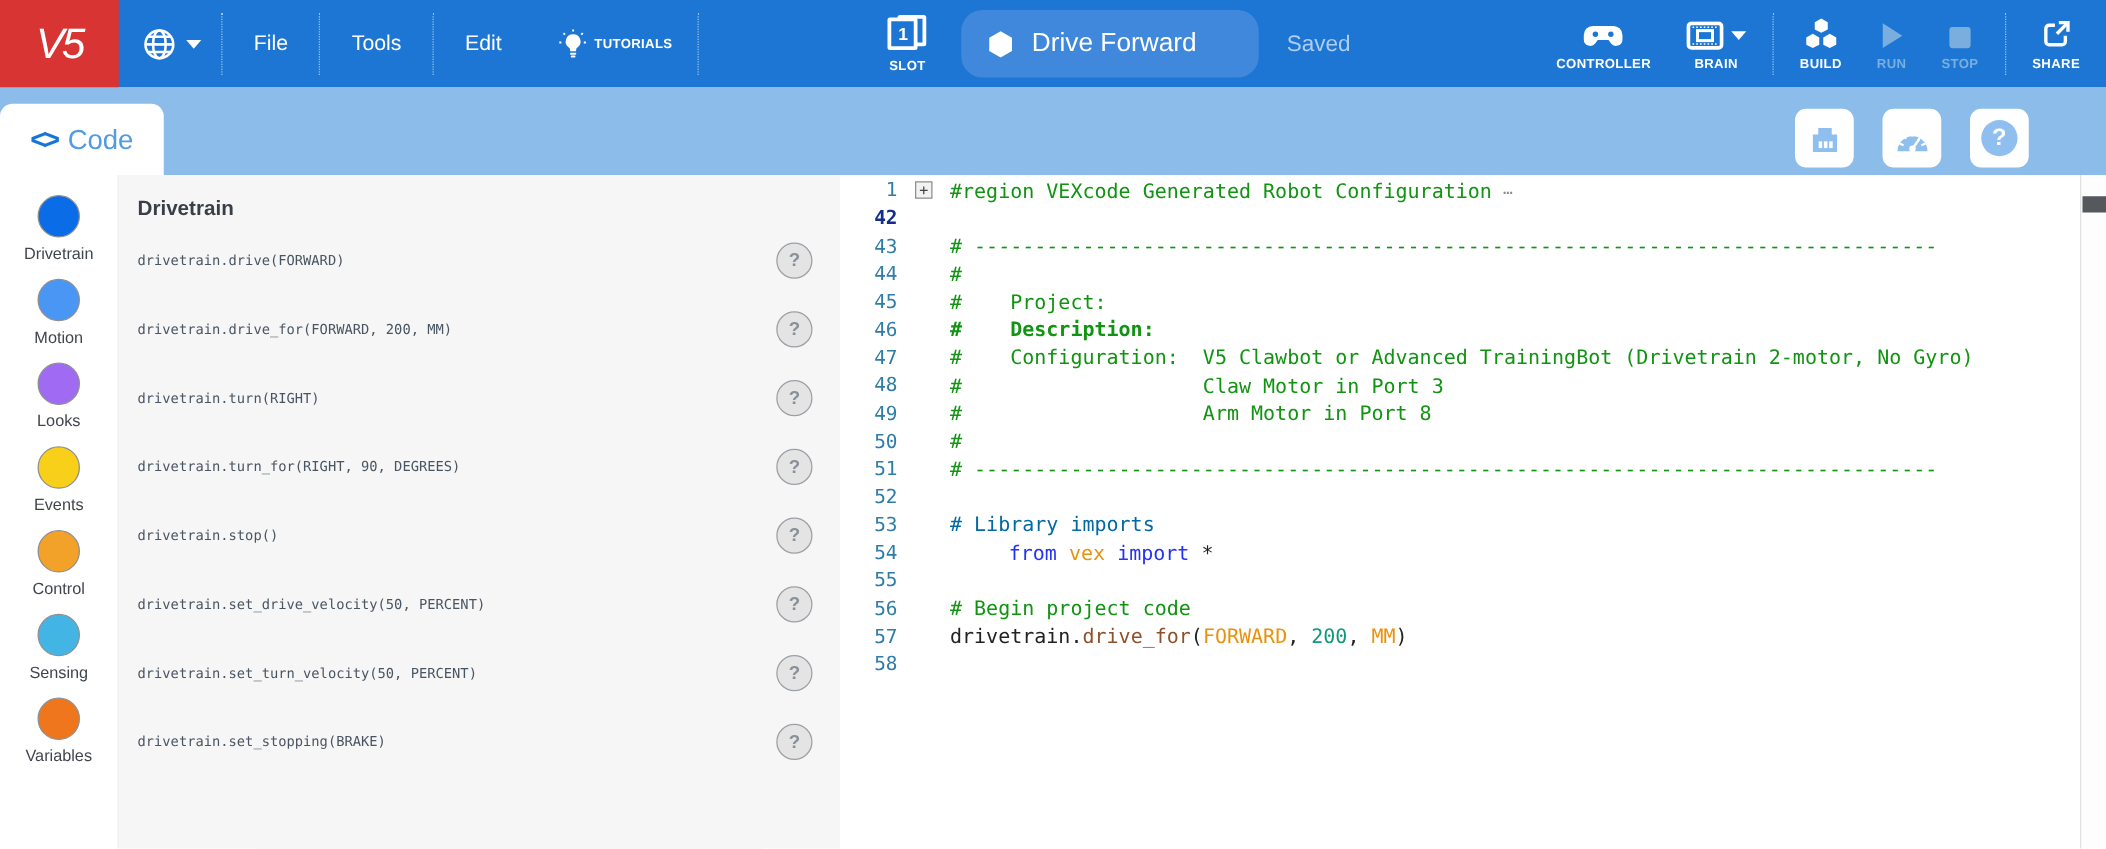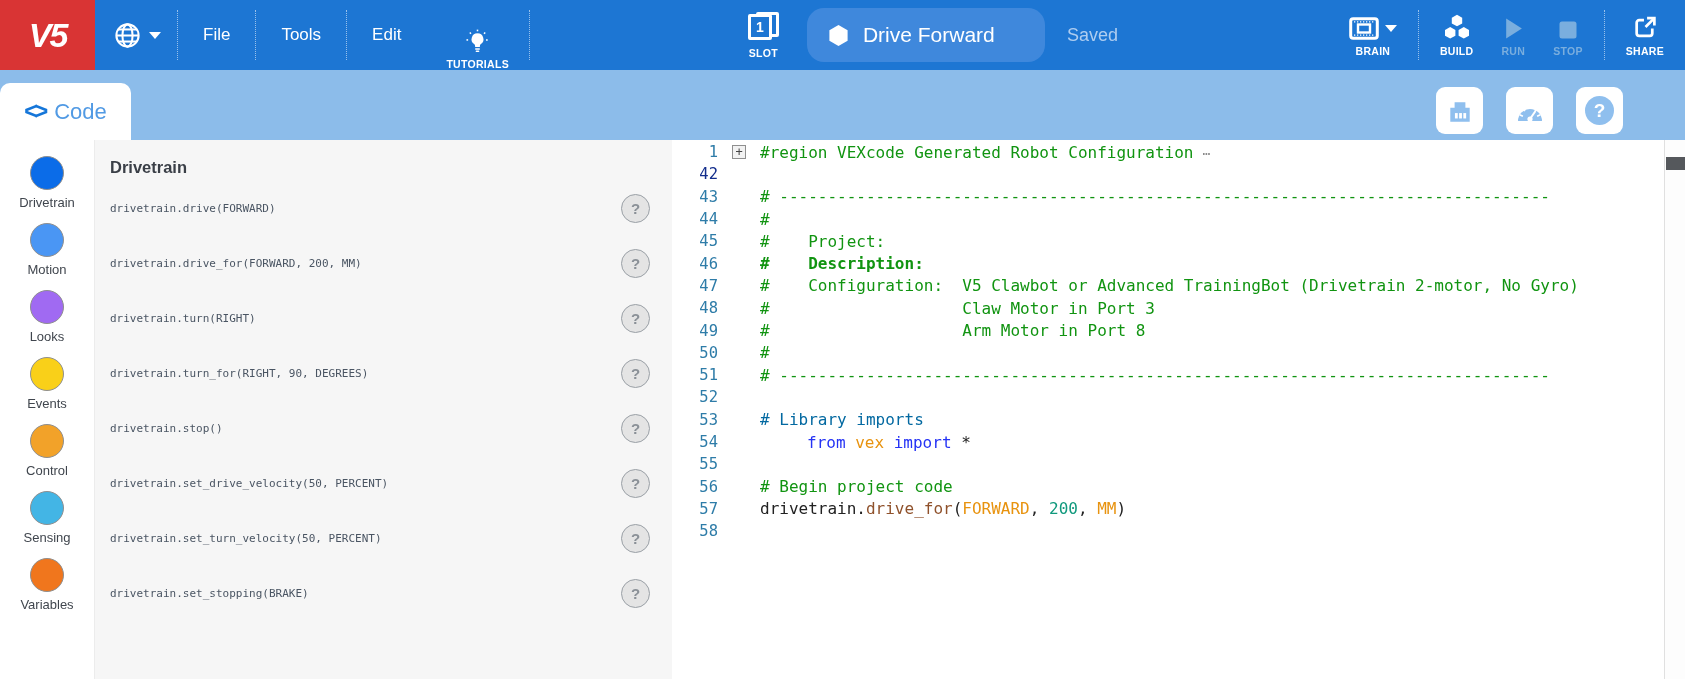--- a/index.html
+++ b/index.html
@@ -3,27 +3,27 @@
 <meta charset="utf-8">
 <style>
   * { margin:0; padding:0; box-sizing:border-box; }
   html,body { width:1685px; height:679px; overflow:hidden; }
   body { font-family:"Liberation Sans", sans-serif; }
   .app { width:1685px; height:679px; display:flex; flex-direction:column; background:#fff; }
 
   
   .topbar { height:70px; background:var(--topbar,#1d76d3); display:flex; align-items:center; color:#fff; flex:0 0 70px; }
   .logo { width:95px; height:70px; background:var(--brand-red,#d93434); display:flex; align-items:center; justify-content:center;
-          font-size:34px; font-weight:700; font-style:italic; letter-spacing:-2px; cursor:pointer; }
+          font-size:34px; font-weight:400; font-style:italic; letter-spacing:-2px; cursor:pointer; }
   .lang-btn { display:flex; align-items:center; gap:7px; padding:0 16px 0 18px; height:70px; cursor:pointer; }
   .lang-btn svg { width:29px; height:29px; }
   .chev { width:0; height:0; border-left:6px solid transparent; border-right:6px solid transparent; border-top:7px solid #fff; }
   .vdiv { border-left:1px dotted rgba(255,255,255,.55); height:50px; }
   .menu-item { padding:0 25px; height:70px; display:flex; align-items:center; font-size:17px; cursor:pointer; }
-  .tut-btn { display:flex; flex-direction:column; align-items:center; justify-content:flex-end; gap:4px; padding:0 20px; height:70px; cursor:pointer; }
+  .tut-btn { display:flex; flex-direction:row; align-items:center; justify-content:center; gap:4px; padding:0 20px; height:70px; cursor:pointer; }
   .tut-btn svg { width:25px; height:25px; }
   .tb-label { font-size:10.5px; font-weight:bold; letter-spacing:.3px; }
   .flex1 { flex:1; }
 
   .slot-btn { display:flex; flex-direction:column; align-items:center; gap:2px; margin-right:28px; cursor:pointer; }
   .slot-icon { position:relative; width:31px; height:33px; display:block; }
   .slot-back { position:absolute; right:0; top:0; width:23px; height:25px; border:3px solid #fff; border-radius:2px; }
   .slot-front { position:absolute; left:0; bottom:5px; width:24px; height:26px; border:3px solid #fff; border-radius:2px;
                 background:var(--topbar,#1d76d3); color:#fff; font-size:14px; font-weight:bold; display:flex; align-items:center; justify-content:center; }
   .project-pill { height:54px; background:var(--pill,#3f88dc); border-radius:17px; display:flex; align-items:center; gap:13px;
@@ -63,21 +63,21 @@
   .palette { width:577px; background:#f6f6f6; padding-top:18px; overflow:hidden; }
   .palette h3 { font-size:16.5px; font-weight:bold; color:#3a3f47; margin:0 0 4px 15px; }
   .cmd-row { height:55px; display:flex; align-items:center; justify-content:space-between; padding:0 22px 0 15px; cursor:grab; }
   .cmd-text { font-family:"DejaVu Sans Mono", monospace; font-size:11px; color:#4a5563; white-space:pre; }
   .help-btn { width:29px; height:29px; border-radius:50%; background:#e4e4e4; border:1.5px solid #9aa0a6; color:#8a9097;
               font-size:15px; font-weight:bold; display:flex; align-items:center; justify-content:center; flex:0 0 29px; cursor:pointer; }
 
   .editor { flex:1; background:#fff; position:relative; padding:1px 0 0 0; overflow:hidden; font-family:"DejaVu Sans Mono", monospace; }
   .code-line { height:22.3px; display:flex; align-items:center; }
   .gut { width:46px; text-align:right; font-size:15.5px; color:var(--gutter,#2e7ca8); flex:0 0 46px; }
-  .gut.active { color:var(--gutter-active,#132d8c); font-weight:normal; }
+  .gut.active { color:var(--gutter-active,#132d8c); font-weight:bold; }
   .fold-slot { width:42px; flex:0 0 42px; display:flex; justify-content:center; }
   .fold-box { width:14px; height:14px; border:1px solid #8f8f8f; background:#f2f2f2; color:#444; font-size:12px; line-height:12px;
               text-align:center; cursor:pointer; }
   .code-text { white-space:pre; font-size:16px; }
   .ellipsis-badge { color:#8a8a8a; font-size:13px; margin-left:9px; letter-spacing:1px; }
 
   .vscroll { position:absolute; top:0; right:0; bottom:0; width:21px; background:#fdfdfd; border-left:1px solid #e0e0e0; }
   .vthumb { position:absolute; top:17px; left:1px; width:19px; height:13px; background:#55585c; cursor:grab; }
 </style>
 </head>
@@ -137,20 +137,30 @@
       </svg>
       <span class="project-name">Drive Forward</span>
     </div>
     <span class="saved">Saved</span>
 
     <div class="flex1"></div>
 
     <div class="actions" id="actions">
         <div class="act-btn">
           <span class="act-icon">
+            <svg width="33" height="22" viewBox="0 0 32 20">
+              <path fill="currentColor" d="M8 2h16a7 7 0 0 1 7 7v3.5a5 5 0 0 1-9 3l-1.8-2.5h-8.4L10 15.5a5 5 0 0 1-9-3V9a7 7 0 0 1 7-7z"></path>
+              <circle cx="10" cy="8.5" r="2.1" fill="#1d76d3"></circle>
+              <circle cx="22" cy="8.5" r="2.1" fill="#1d76d3"></circle>
+            </svg>
+          </span>
+          <span class="tb-label">CONTROLLER</span>
+        </div>
+        <div class="act-btn">
+          <span class="act-icon">
             <svg width="30" height="23" viewBox="0 0 30 23" fill="none" stroke="currentColor">
               <rect x="1.7" y="1.7" width="26.6" height="19.6" rx="2.5" stroke-width="3"></rect>
               <rect x="9" y="7.5" width="12" height="8" stroke-width="2.4"></rect>
               <path d="M5 4.8h20" stroke-width="1.3" stroke-dasharray="1.3 1.7"></path>
               <path d="M5 18.2h20" stroke-width="1.3" stroke-dasharray="1.3 1.7"></path>
             </svg>
             <span class="chev" style="margin-bottom: 8px;"></span>
           </span>
           <span class="tb-label">BRAIN</span>
         </div>

